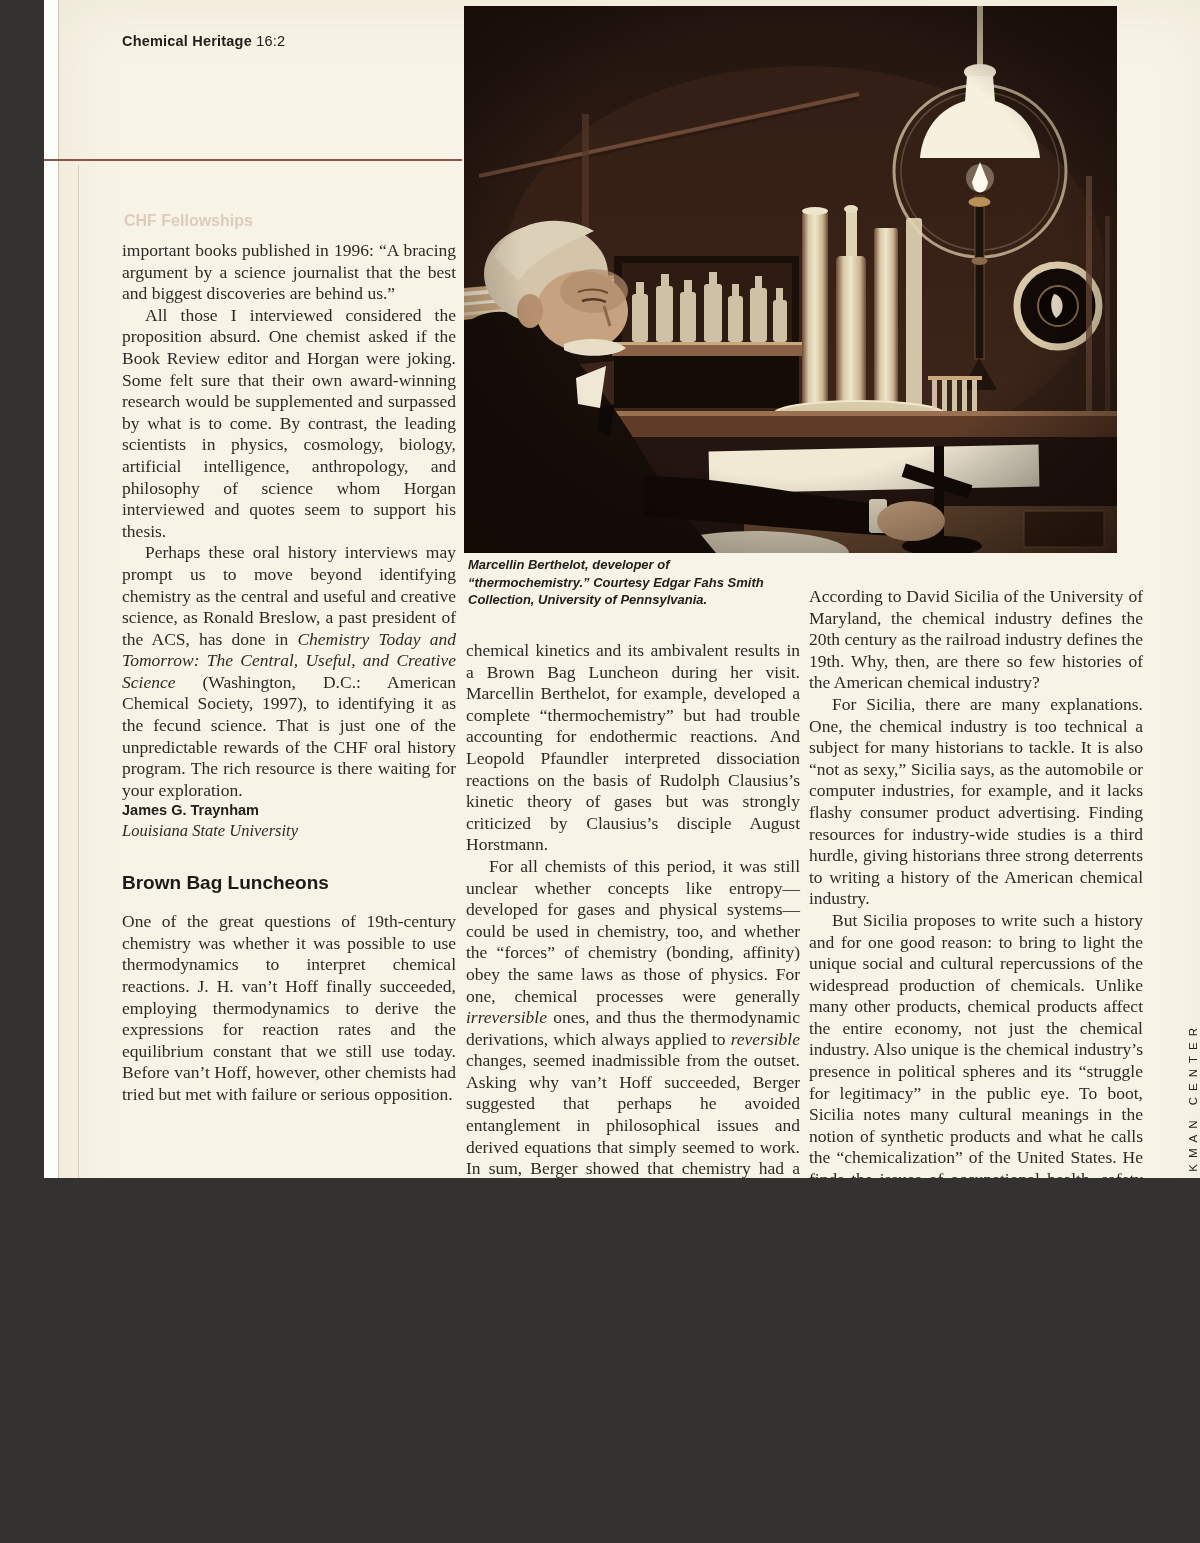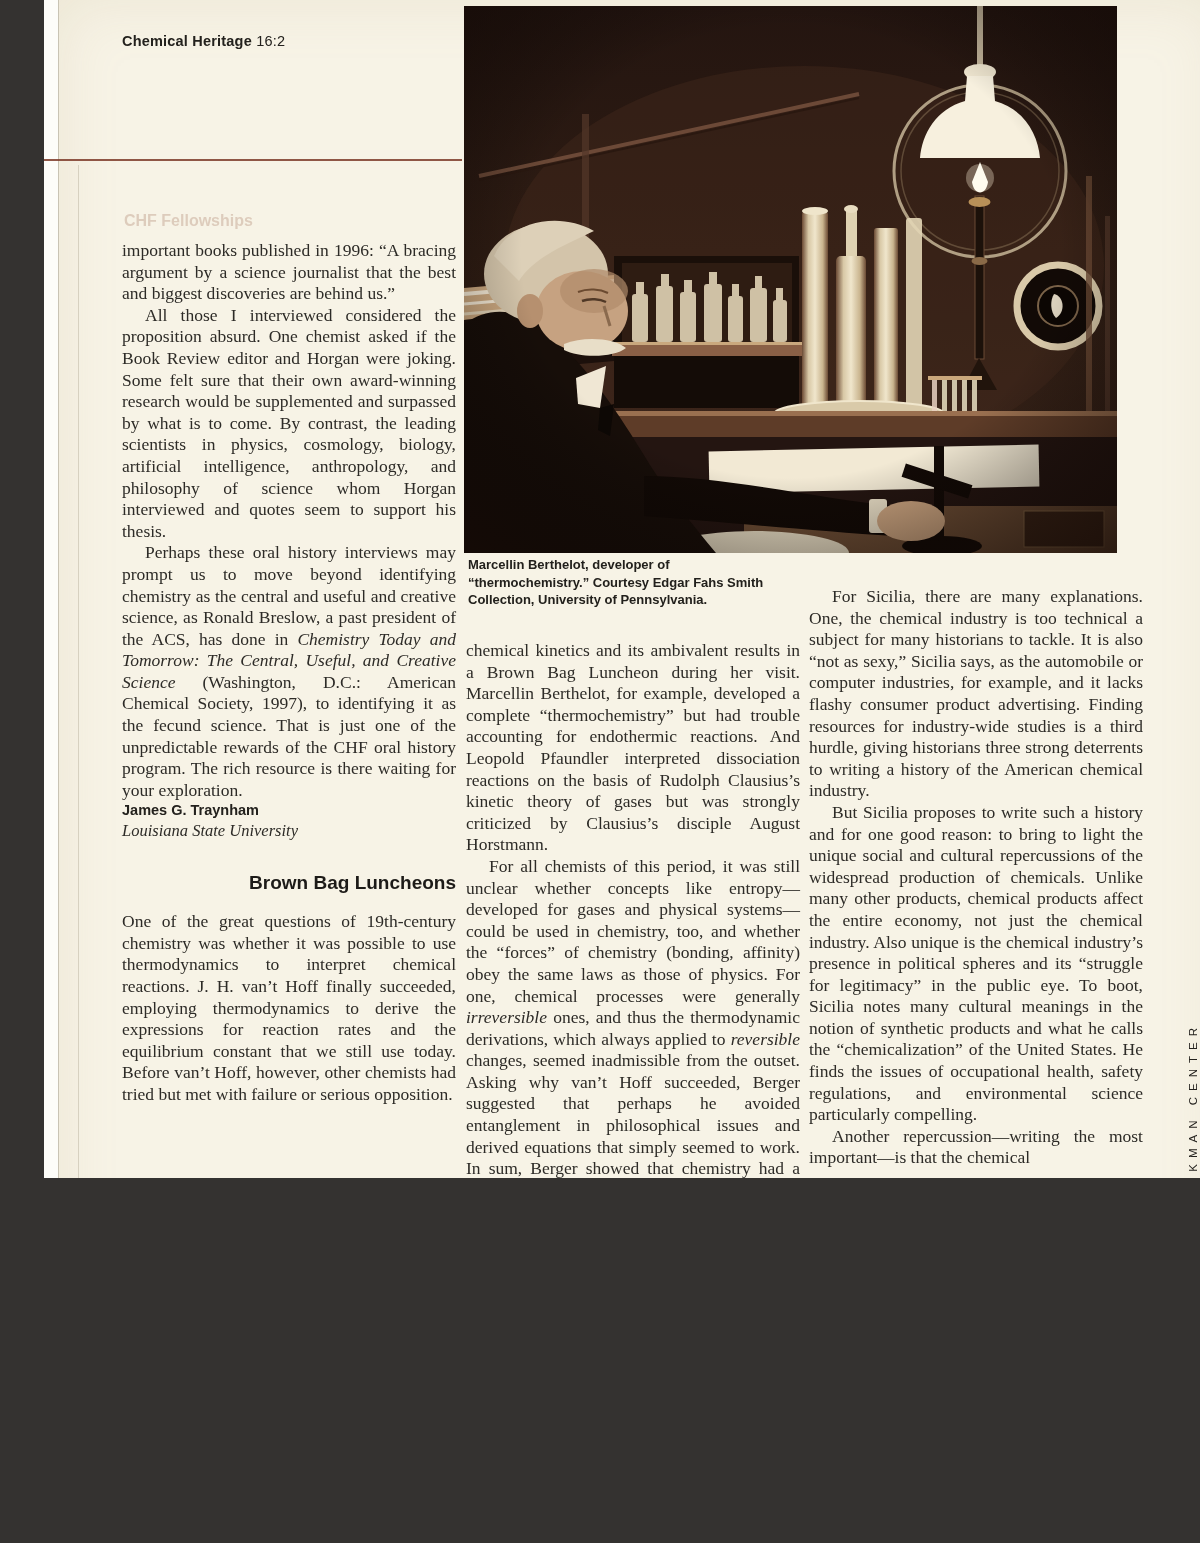--- a/index.html
+++ b/index.html
@@ -21,35 +21,35 @@
   .header b{font-weight:bold;}
   .rule{position:absolute;left:0;top:159px;width:418px;height:2px;background:#7d3a28;opacity:.85;}
   .ghost{position:absolute;left:80px;top:212px;font-family:"Liberation Sans","DejaVu Sans",sans-serif;
          font-weight:bold;font-size:16px;color:rgba(168,120,100,.32);filter:blur(.4px);}
   
   .photo{position:absolute;left:420px;top:6px;width:653px;height:547px;background:#2a1a12;}
   .photo svg{display:block;}
   
   .caption{position:absolute;left:424px;top:556px;width:302px;
            font-family:"Liberation Sans","DejaVu Sans",sans-serif;
-           font-weight:bold;font-size:13px;line-height:17.5px;color:#22201c;}
+           font-weight:bold;font-style:italic;font-size:13px;line-height:17.5px;color:#22201c;}
   
   .col{position:absolute;width:334px;font-size:17.5px;line-height:21.6px;color:#2d2b27;
        text-align:justify;}
   .col p{margin:0;}
   .col p.ind{text-indent:23px;}
   .col1{left:78px;top:240px;}
   .col2{left:422px;top:640px;}
   .col3{left:765px;top:586px;}
   .sig-name{margin-top:12px;font-family:"Liberation Sans","DejaVu Sans",sans-serif;
             font-weight:bold;font-size:14.5px;color:#23211d;line-height:19px;}
   .sig-aff{font-style:italic;font-size:16.5px;line-height:21px;}
   .note{margin-top:18px;font-style:italic;font-size:16.5px;line-height:22px;}
   .sec-head{margin-top:30px;font-family:"Liberation Sans","DejaVu Sans",sans-serif;
-            font-weight:bold;font-size:19px;color:#1d1b18;line-height:24px;text-align:right;}
+            font-weight:bold;font-size:19px;color:#1d1b18;line-height:24px;text-align:left;}
   .orange-head{margin-top:11px;font-family:"Liberation Sans","DejaVu Sans",sans-serif;
                font-weight:bold;font-style:italic;font-size:16.5px;line-height:22px;
                color:#b5442a;white-space:pre-line;text-align:left;}
   .orange-head.first{margin-top:0;}
   .after-head{margin-top:5px;}
   .it{font-style:italic;}
   
   .rail{position:absolute;left:1138px;top:982px;width:22px;height:456px;
         display:flex;align-items:center;justify-content:center;}
   .rail span{writing-mode:vertical-rl;transform:rotate(180deg);
@@ -224,20 +224,21 @@
     <h2 class="sec-head">Brown Bag Luncheons</h2>
     <p class="after-head">One of the great questions of 19th-century chemistry was whether it was possible to use thermodynamics to interpret chemical reactions. J. H. van’t Hoff finally succeeded, employing thermodynamics to derive the expressions for reaction rates and the equilibrium constant that we still use today. Before van’t Hoff, however, other chemists had tried but met with failure or serious opposition.</p>
   </div>
 
   <div class="col col2">
     <p>chemical kinetics and its ambivalent results in a Brown Bag Luncheon during her visit. Marcellin Berthelot, for example, developed a complete “thermochemistry” but had trouble accounting for endothermic reactions. And Leopold Pfaundler interpreted dissociation reactions on the basis of Rudolph Clausius’s kinetic theory of gases but was strongly criticized by Clausius’s disciple August Horstmann.</p>
     <p class="ind"><span>For all chemists of this period, it was still unclear whether concepts like entropy—developed for gases and physical systems—could be used in chemistry, too, and whether the “forces” of chemistry (bonding, affinity) obey the same laws as those of physics. For one, chemical processes were generally </span><span class="it">irreversible</span><span> ones, and thus the thermodynamic derivations, which always applied to </span><span class="it">reversible</span><span> changes, seemed inadmissible from the outset. Asking why van’t Hoff succeeded, Berger suggested that perhaps he avoided entanglement in philosophical issues and derived equations that simply seemed to work. In sum, Berger showed that chemistry had a level of subtlety, complexity, and validity that is usually only associated with physics during the time period in question.—MVO</span></p>
   </div>
 
   <div class="col col3">
+    <p class="after-head">According to David Sicilia of the University of Maryland, the chemical industry defines the 20th century as the railroad industry defines the 19th. Why, then, are there so few histories of the American chemical industry?</p>
     <p class="ind">For Sicilia, there are many explanations. One, the chemical industry is too technical a subject for many historians to tackle. It is also “not as sexy,” Sicilia says, as the automobile or computer industries, for example, and it lacks flashy consumer product advertising. Finding resources for industry-wide studies is a third hurdle, giving historians three strong deterrents to writing a history of the American chemical industry.</p>
     <p class="ind">But Sicilia proposes to write such a history and for one good reason: to bring to light the unique social and cultural repercussions of the widespread production of chemicals. Unlike many other products, chemical products affect the entire economy, not just the chemical industry. Also unique is the chemical industry’s presence in political spheres and its “struggle for legitimacy” in the public eye. To boot, Sicilia notes many cultural meanings in the notion of synthetic products and what he calls the “chemicalization” of the United States. He finds the issues of occupational health, safety regulations, and environmental science particularly compelling.</p>
     <p class="ind">Another repercussion—writing the most important—is that the chemical</p>
   </div>
 
   <div class="rail">
     <span>NEWS FROM THE BECKMAN CENTER</span>
   </div>
   <div class="pagenum">23</div>
 </div>

